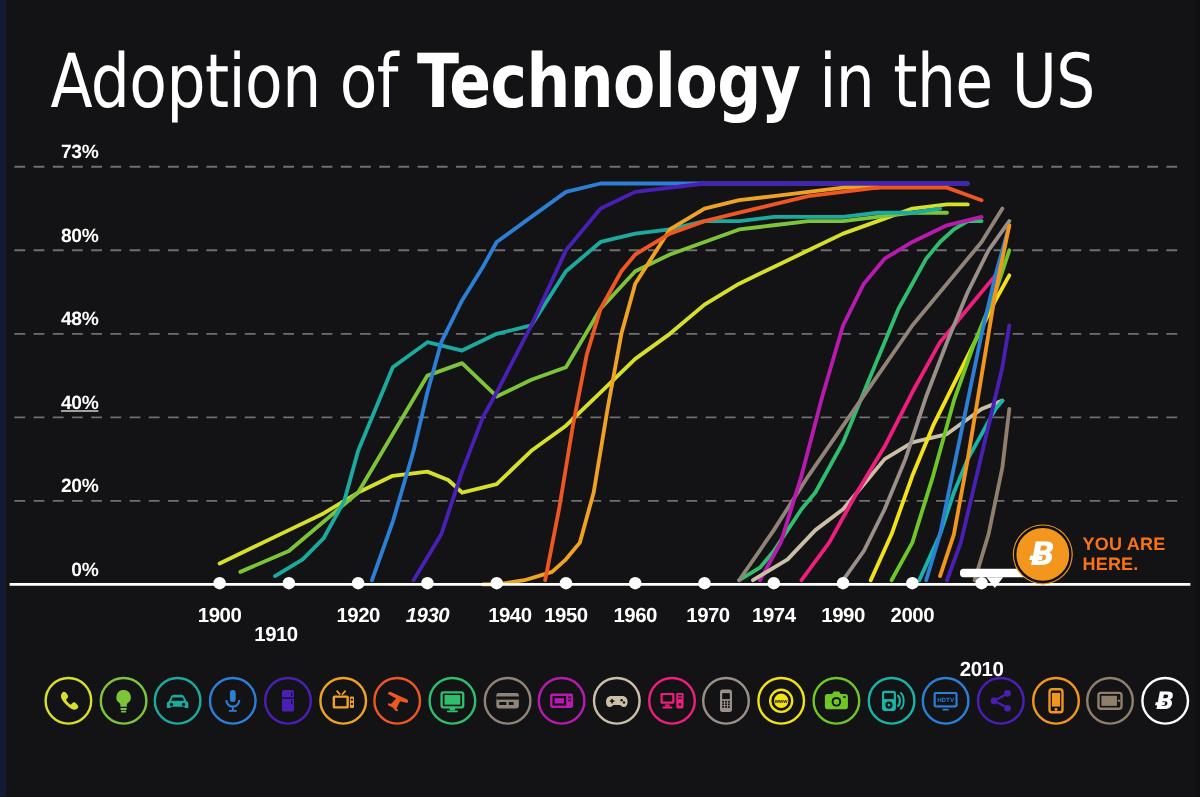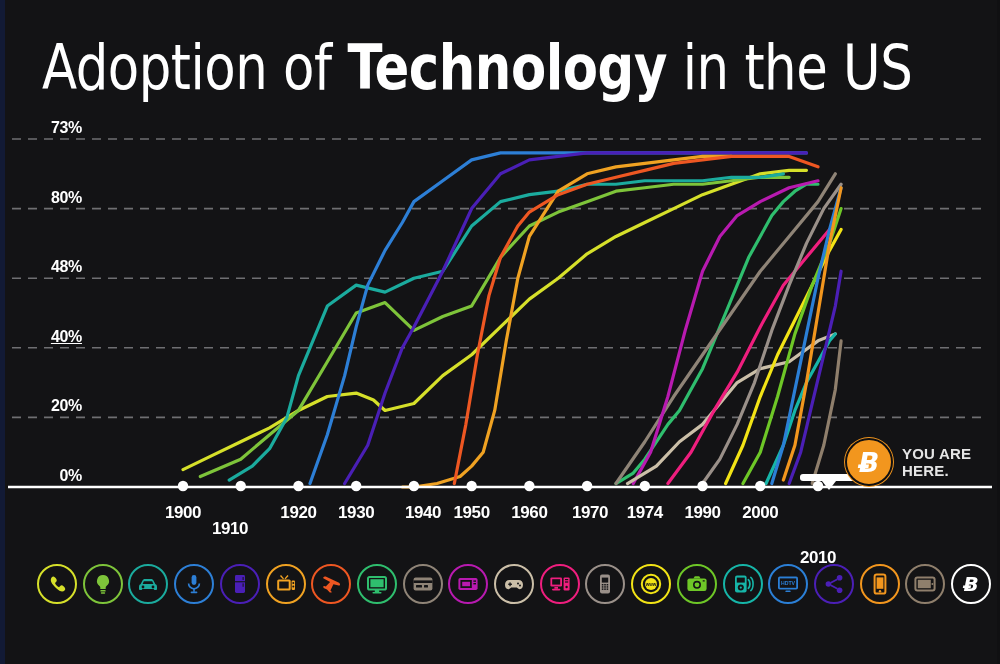--- a/index.html
+++ b/index.html
@@ -40,21 +40,21 @@
   
   .yah{position:absolute;left:845px;top:438px;display:flex;align-items:center;gap:9px;}
   .yah-coin{
     width:44px;height:44px;border-radius:50%;
     background:#f2961e;border:2px solid #0f0f11;
     display:flex;align-items:center;justify-content:center;
     color:#ffffff;font-size:27px;font-weight:bold;font-style:italic;
     font-family:"DejaVu Sans","Liberation Sans",sans-serif;
     box-shadow:0 0 0 1px #f2961e;
   }
-  .yah-txt{color:#e5e5e5;font-size:15px;font-weight:bold;line-height:17px;letter-spacing:0.2px;}
+  .yah-txt{color:#f97316;font-size:15px;font-weight:bold;line-height:17px;letter-spacing:0.2px;}
 
   
   .nowbar{position:absolute;left:800px;top:474px;width:58px;height:7px;background:#ffffff;border-radius:3px;}
   .nowbar-tip{position:absolute;left:822px;top:481px;width:0;height:0;
     border-left:7px solid transparent;border-right:7px solid transparent;border-top:9px solid #ffffff;}
 
   
   #iconrow{position:absolute;left:0;top:556px;width:1000px;height:62px;}
   .icn{
     position:absolute;width:40px;height:40px;border-radius:50%;
@@ -125,22 +125,22 @@
       <div class="ylab" style="left: 10px; top: 327.8px; text-decoration: underline;">40%</div>
       <div class="ylab" style="left: 10px; top: 258.2px;">48%</div>
       <div class="ylab" style="left: 10px; top: 188.6px;">80%</div>
       <div class="ylab" style="left: 10px; top: 119px;">73%</div>
     </div>
 
   <div id="xlabels">
       <div class="xlab" style="left: 148px;">1900</div>
       <div class="xlab" style="left: 195px; margin-top: 16px;">1910</div>
       <div class="xlab" style="left: 263.455px;">1920</div>
-      <div class="xlab" style="left: 321.182px;">1930</div>
-      <div class="xlab" style="left: 388px;">1940</div>
+      <div class="xlab" style="left: 321.182px; font-style: italic;">1930</div>
+      <div class="xlab" style="left: 373px; text-align: right;">1940</div>
       <div class="xlab" style="left: 436.636px;">1950</div>
       <div class="xlab" style="left: 494.364px;">1960</div>
       <div class="xlab" style="left: 555px;">1970</div>
       <div class="xlab" style="left: 609.818px;">1974</div>
       <div class="xlab" style="left: 667.545px;">1990</div>
       <div class="xlab" style="left: 725.273px;">2000</div>
       <div class="xlab" style="left: 783px; margin-top: 45px;">2010</div>
     </div>
 
   <div class="nowbar"></div>

